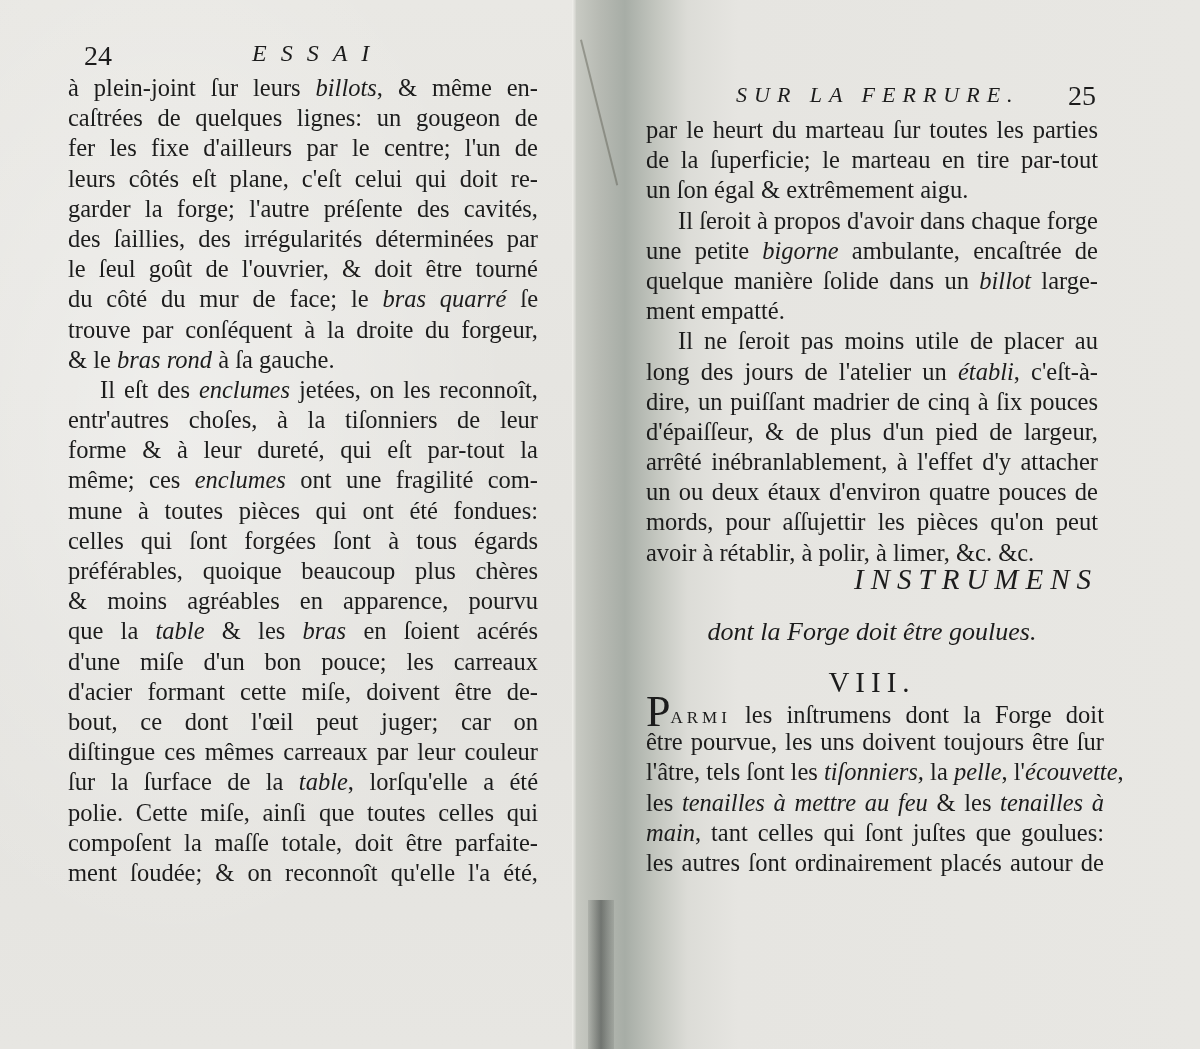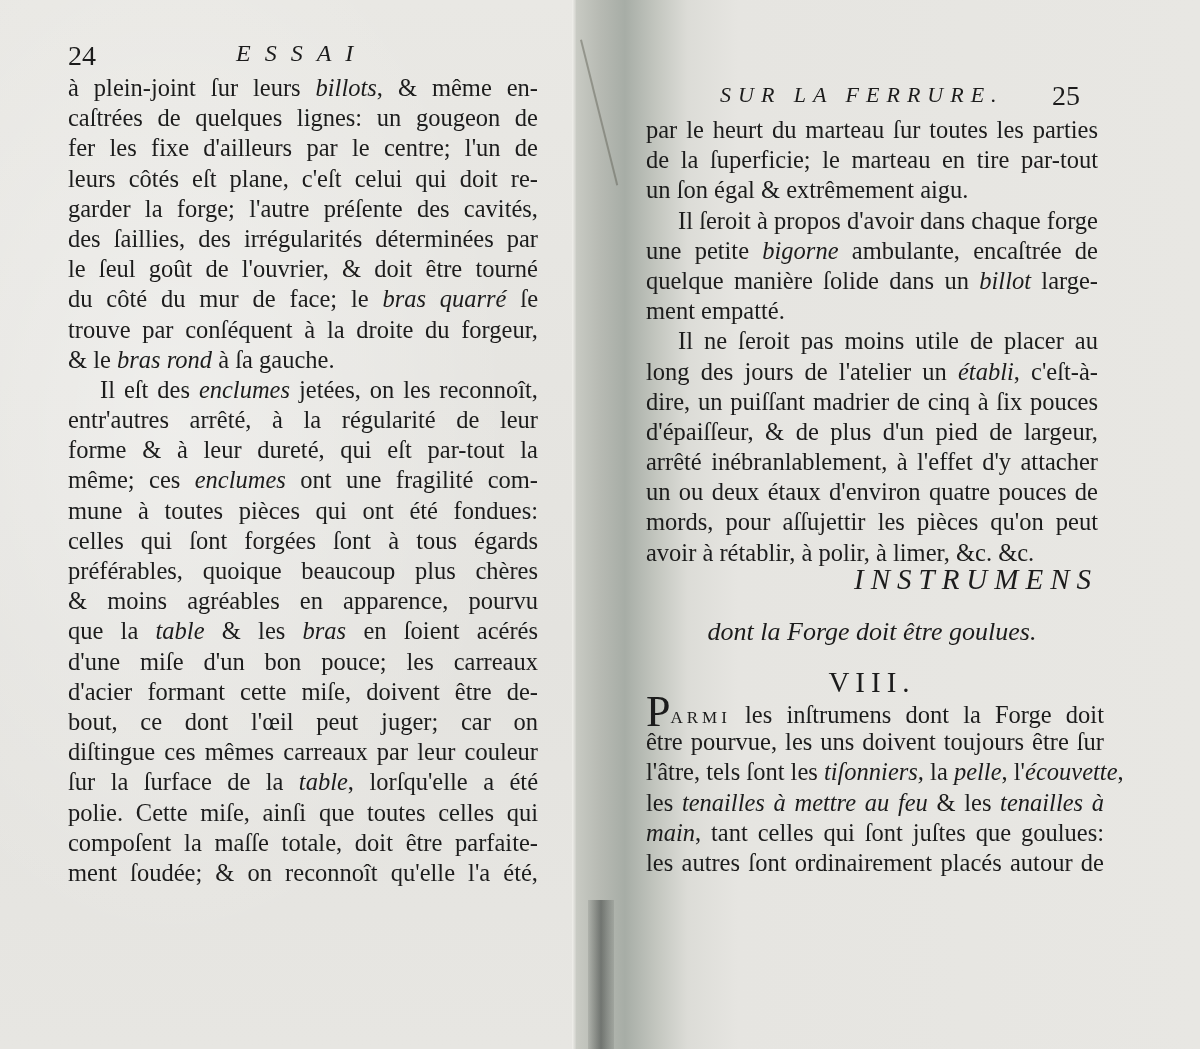--- a/index.html
+++ b/index.html
@@ -26,21 +26,21 @@
   }
   .gutter-crease {
     position:absolute; left:588px; top:900px; width:26px; height:149px;
     background:linear-gradient(90deg, rgba(80,85,80,0.15), rgba(55,60,58,0.55), rgba(80,85,80,0.15));
   }
   .crack {
     position:absolute; left:580px; top:40px; width:2px; height:150px;
     background:rgba(90,90,80,0.45); transform:rotate(-14deg); transform-origin:top left;
   }
 
-  .header { position:absolute; font-size:26px; letter-spacing:0; }
+  .header { position:absolute; font-size:26px; letter-spacing:0;margin-left:16px; }
   .pg-num { font-size:28px; }
   .running-title { font-style:italic; letter-spacing:14px; font-size:24px; }
 
   .textblock {
     position:absolute; font-size:24.5px; line-height:30.2px;
     text-align:justify; text-align-last:justify;
   }
   .line { display:block; white-space:nowrap; height:30.2px; text-align-last:justify; }
   .line.last { text-align-last:left; }
   .line.indent { padding-left:32px; }
@@ -75,21 +75,21 @@
   <span class="line">caſtrées de quelques lignes: un gougeon de</span>
   <span class="line">fer les fixe d'ailleurs par le centre; l'un de</span>
   <span class="line">leurs côtés eſt plane, c'eſt celui qui doit re-</span>
   <span class="line">garder la forge; l'autre préſente des cavités,</span>
   <span class="line">des ſaillies, des irrégularités déterminées par</span>
   <span class="line">le ſeul goût de l'ouvrier, &amp; doit être tourné</span>
   <span class="line"><span>du côté du mur de face; le </span><i>bras quarré</i><span> ſe</span></span>
   <span class="line">trouve par conſéquent à la droite du forgeur,</span>
   <span class="line last"><span>&amp; le </span><i>bras rond</i><span> à ſa gauche.</span></span>
   <span class="line indent"><span>Il eſt des </span><i>enclumes</i><span> jetées, on les reconnoît,</span></span>
-  <span class="line">entr'autres arrêté, à la régularité de leur</span>
+  <span class="line">entr'autres choſes, à la tiſonniers de leur</span>
   <span class="line">forme &amp; à leur dureté, qui eſt par-tout la</span>
   <span class="line"><span>même; ces </span><i>enclumes</i><span> ont une fragilité com-</span></span>
   <span class="line">mune à toutes pièces qui ont été fondues:</span>
   <span class="line">celles qui ſont forgées ſont à tous égards</span>
   <span class="line">préférables, quoique beaucoup plus chères</span>
   <span class="line">&amp; moins agréables en apparence, pourvu</span>
   <span class="line"><span>que la </span><i>table</i><span> &amp; les </span><i>bras</i><span> en ſoient acérés</span></span>
   <span class="line">d'une miſe d'un bon pouce; les carreaux</span>
   <span class="line">d'acier formant cette miſe, doivent être de-</span>
   <span class="line">bout, ce dont l'œil peut juger; car on</span>

